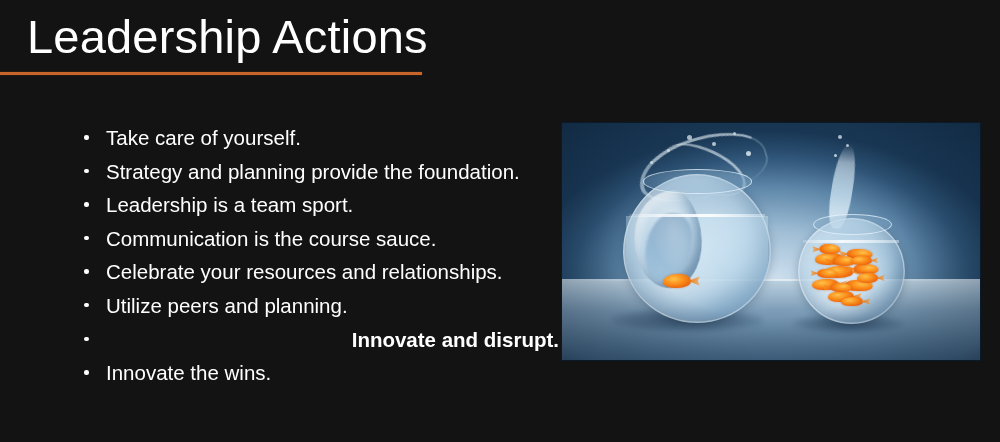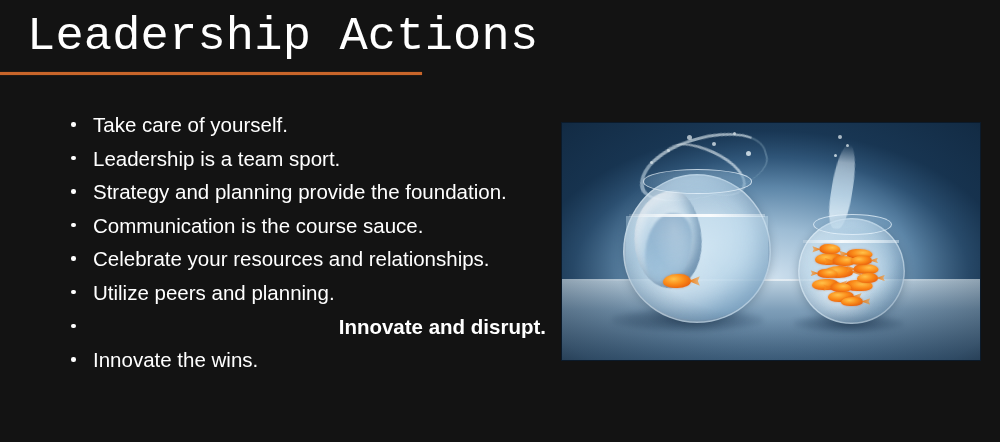--- a/index.html
+++ b/index.html
@@ -27,40 +27,39 @@
     top: 8px;
     width: 430px;
   }
   .slide-title {
     color: #ffffff;
     font-size: 47px;
     font-weight: 400;
     line-height: 58px;
     letter-spacing: 0.2px;
     white-space: nowrap;
-    font-family: Liberation Mono, monospace;
   }
   .title-rule {
     position: absolute;
     left: -27px;
     top: 64px;
     width: 422px;
     height: 3px;
     background: #c8652a;
     box-shadow: 0 0 1px #a34f1d;
   }
 
   
   .bullet-list {
     position: absolute;
     left: 62px;
     top: 104px;
     width: 480px;
     list-style: none;
-    margin: 4px;
+    margin: 17px;
     padding: 0;
   }
   .bullet-item {
     position: relative;
     color: #ffffff;
     font-size: 20.5px;
     line-height: 33.6px;
     padding-left: 27px;
     white-space: nowrap;
     font-weight: 400;
@@ -339,25 +338,25 @@
     <div class="title-rule"></div>
   </div>
 
   <ul class="bullet-list">
     <li class="bullet-item">
       <span class="bullet-dot"></span>
       <span>Take care of yourself.</span>
     </li>
     <li class="bullet-item">
       <span class="bullet-dot"></span>
+      <span>Strategy and planning provide the foundation.</span>
+    </li>
+    <li class="bullet-item">
+      <span class="bullet-dot"></span>
       <span>Leadership is a team sport.</span>
-    </li>
-    <li class="bullet-item">
-      <span class="bullet-dot"></span>
-      <span>Strategy and planning provide the foundation.</span>
     </li>
     <li class="bullet-item">
       <span class="bullet-dot"></span>
       <span>Communication is the course sauce.</span>
     </li>
     <li class="bullet-item">
       <span class="bullet-dot"></span>
       <span>Celebrate your resources and relationships.</span>
     </li>
     <li class="bullet-item">

